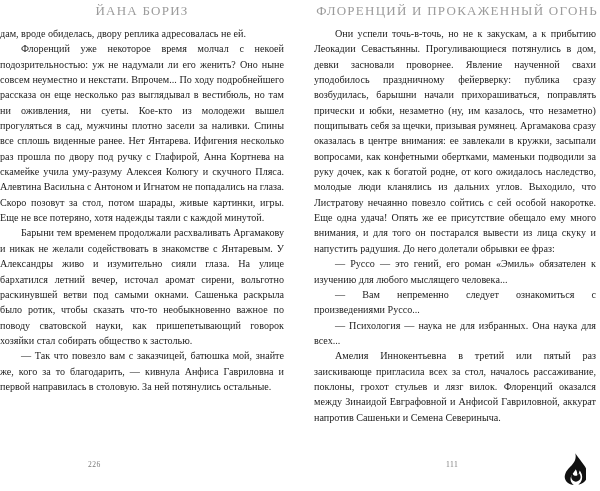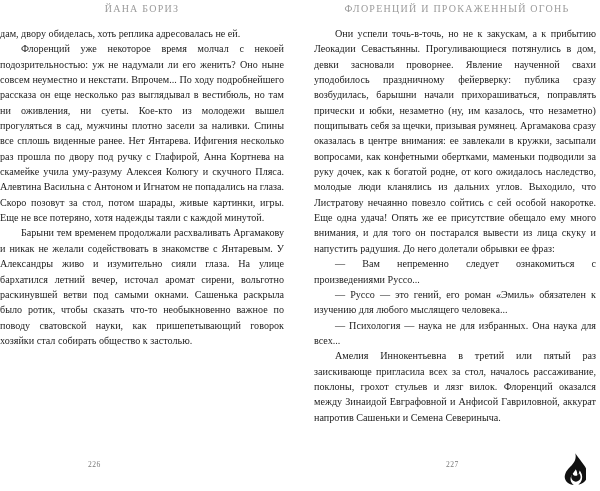--- a/index.html
+++ b/index.html
@@ -30,21 +30,21 @@
     background: #ffffff;
   }
   .page-left {
     padding: 0 16px 0 0;
   }
   .page-right {
     padding: 0 16px 0 14px;
   }
   .running-head {
     font-family: "Liberation Serif", "DejaVu Serif", serif;
-    font-size: 10px;
+    font-size: 13px;
     letter-spacing: 1.25px;
     color: #9b9b9b;
     text-align: center;
     text-transform: uppercase;
     white-space: nowrap;
     position: absolute;
     top: 3px;
     left: 0;
     right: 0;
   }
@@ -102,37 +102,38 @@
   }
 </style>
 </head>
 <body>
 
 <div class="spread">
 
   <div class="page page-left">
     <div class="running-head">ЙАНА БОРИЗ</div>
     <div class="body-text">
-      <p class="cont">дам, двору обиделась, хоть реплика адресовалась не ей.</p>
+      <p class="cont">дам, вроде обиделась, двору реплика адресовалась не ей.</p>
       <p>Флоренций уже некоторое время молчал с некоей подозрительностью: уж не надумали ли его женить? Оно ныне совсем неуместно и некстати. Впрочем... По ходу подробнейшего рассказа он еще несколько раз выглядывал в вестибюль, но там ни оживления, ни суеты. Кое-кто из молодежи вышел прогуляться в сад, мужчины плотно засели за наливки. Спины все сплошь виденные ранее. Нет Янтарева. Ифигения несколько раз прошла по двору под ручку с Глафирой, Анна Кортнева на скамейке учила уму-разуму Алексея Колюгу и скучного Пляса. Алевтина Васильна с Антоном и Игнатом не попадались на глаза. Скоро позовут за стол, потом шарады, живые картинки, игры. Еще не все потеряно, хотя надежды таяли с каждой минутой.</p>
       <p>Барыни тем временем продолжали расхваливать Аргамакову и никак не желали содействовать в знакомстве с Янтаревым. У Александры живо и изумительно сияли глаза. На улице бархатился летний вечер, источал аромат сирени, вольготно раскинувшей ветви под самыми окнами. Сашенька раскрыла было ротик, чтобы сказать что-то необыкновенно важное по поводу сватовской науки, как пришепетывающий говорок хозяйки стал собирать общество к застолью.</p>
+      <p>— Так что повезло вам с заказчицей, батюшка мой, знайте же, кого за то благодарить, — кивнула Анфиса Гавриловна и первой направилась в столовую. За ней потянулись остальные.</p>
     </div>
     <div class="folio">226</div>
   </div>
 
   <div class="page page-right">
     <div class="running-head">ФЛОРЕНЦИЙ И ПРОКАЖЕННЫЙ ОГОНЬ</div>
     <div class="body-text">
       <p>Они успели точь-в-точь, но не к закускам, а к прибытию Леокадии Севастьянны. Прогуливающиеся потянулись в дом, девки засновали проворнее. Явление наученной свахи уподобилось праздничному фейерверку: публика сразу возбудилась, барышни начали прихорашиваться, поправлять прически и юбки, незаметно (ну, им казалось, что незаметно) пощипывать себя за щечки, призывая румянец. Аргамакова сразу оказалась в центре внимания: ее завлекали в кружки, засыпали вопросами, как конфетными обертками, маменьки подводили за руку дочек, как к богатой родне, от кого ожидалось наследство, молодые люди кланялись из дальних углов. Выходило, что Листратову нечаянно повезло сойтись с сей особой накоротке. Еще одна удача! Опять же ее присутствие обещало ему много внимания, и для того он постарался вывести из лица скуку и напустить радушия. До него долетали обрывки ее фраз:</p>
+      <p>— Руссо — это гений, его роман «Эмиль» обязателен к изучению для любого мыслящего человека...</p>
       <p>— Вам непременно следует ознакомиться с произведениями Руссо...</p>
-      <p>— Руссо — это гений, его роман «Эмиль» обязателен к изучению для любого мыслящего человека...</p>
       <p>— Психология — наука не для избранных. Она наука для всех...</p>
       <p>Амелия Иннокентьевна в третий или пятый раз заискивающе пригласила всех за стол, началось рассаживание, поклоны, грохот стульев и лязг вилок. Флоренций оказался между Зинаидой Евграфовной и Анфисой Гавриловной, аккурат напротив Сашеньки и Семена Севериныча.</p>
     </div>
-    <div class="folio">227</div>
+    <div class="folio">111</div>
     <div class="flame-mark">
       <svg viewBox="0 0 52 64" xmlns="http://www.w3.org/2000/svg" aria-hidden="true">
         <path fill="#111111" d="M30.5 0.5c1.8 6.6 0.8 12.4-2.6 17.8-2.3 3.7-5.4 7-8.4 10.3-3.2 3.5-6.3 7-8.3 11.2-3.3 7-2 14.2 3.6 19.1 3.6 3.2 8 4.8 12.8 5.1-3.4-2.4-5.6-5.4-6.3-9.3-0.8-4.6 0.7-8.6 3.3-12.3 1.6-2.3 3.5-4.4 5.1-6.7 0.6-0.9 1-2 1.5-3.3 1.5 2.1 2.6 4.1 3 6.4 0.3 1.7 0.2 3.5 0.3 5.5 2.9-2.4 4.3-5.4 4.7-9.1 2.8 3.4 4.6 7 5 11.2 0.6 6.3-1.7 11.5-6.3 15.7-0.3 0.3-0.6 0.6-1.1 1.1 1.2-0.2 2.1-0.4 3-0.6 8.3-2 14.2-8.9 14.9-17.4 0.6-7.3-1.9-13.7-5.8-19.6C42.7 16.4 35.9 8.9 30.5 0.5z"></path>
         <path fill="#111111" d="M28.2 36.6c-1.1 1.4-2.2 2.7-3.2 4.1-1.9 2.7-3 5.7-2.4 9 0.8 4.3 4.6 7.5 9 7.6 4.5 0.1 8.5-2.9 9.4-7.2 0.7-3.2-0.3-6-2.1-8.6-0.5-0.7-1.1-1.4-1.8-2.2-0.1 2.2-0.8 4-2.5 5.3-1.5 1.1-3.2 1.3-5 0.8-3.3-1-4.4-3.6-3.9-7 0.2-0.5 0.3-1 0.5-1.8z"></path>
       </svg>
     </div>
   </div>
 
 </div>
 

